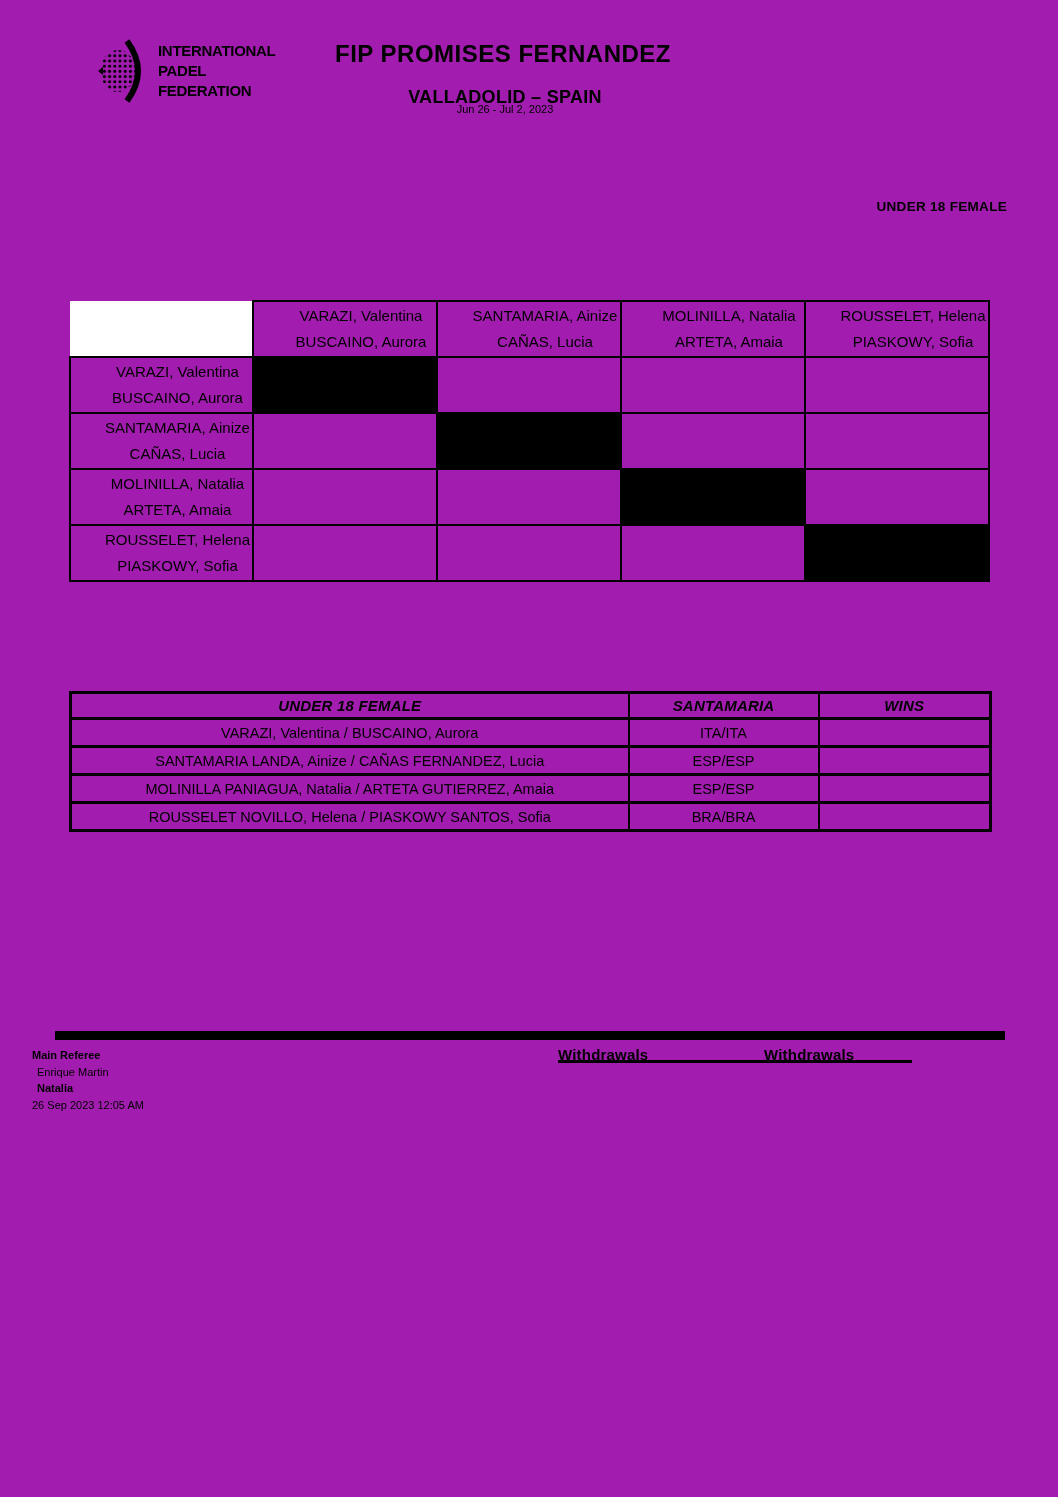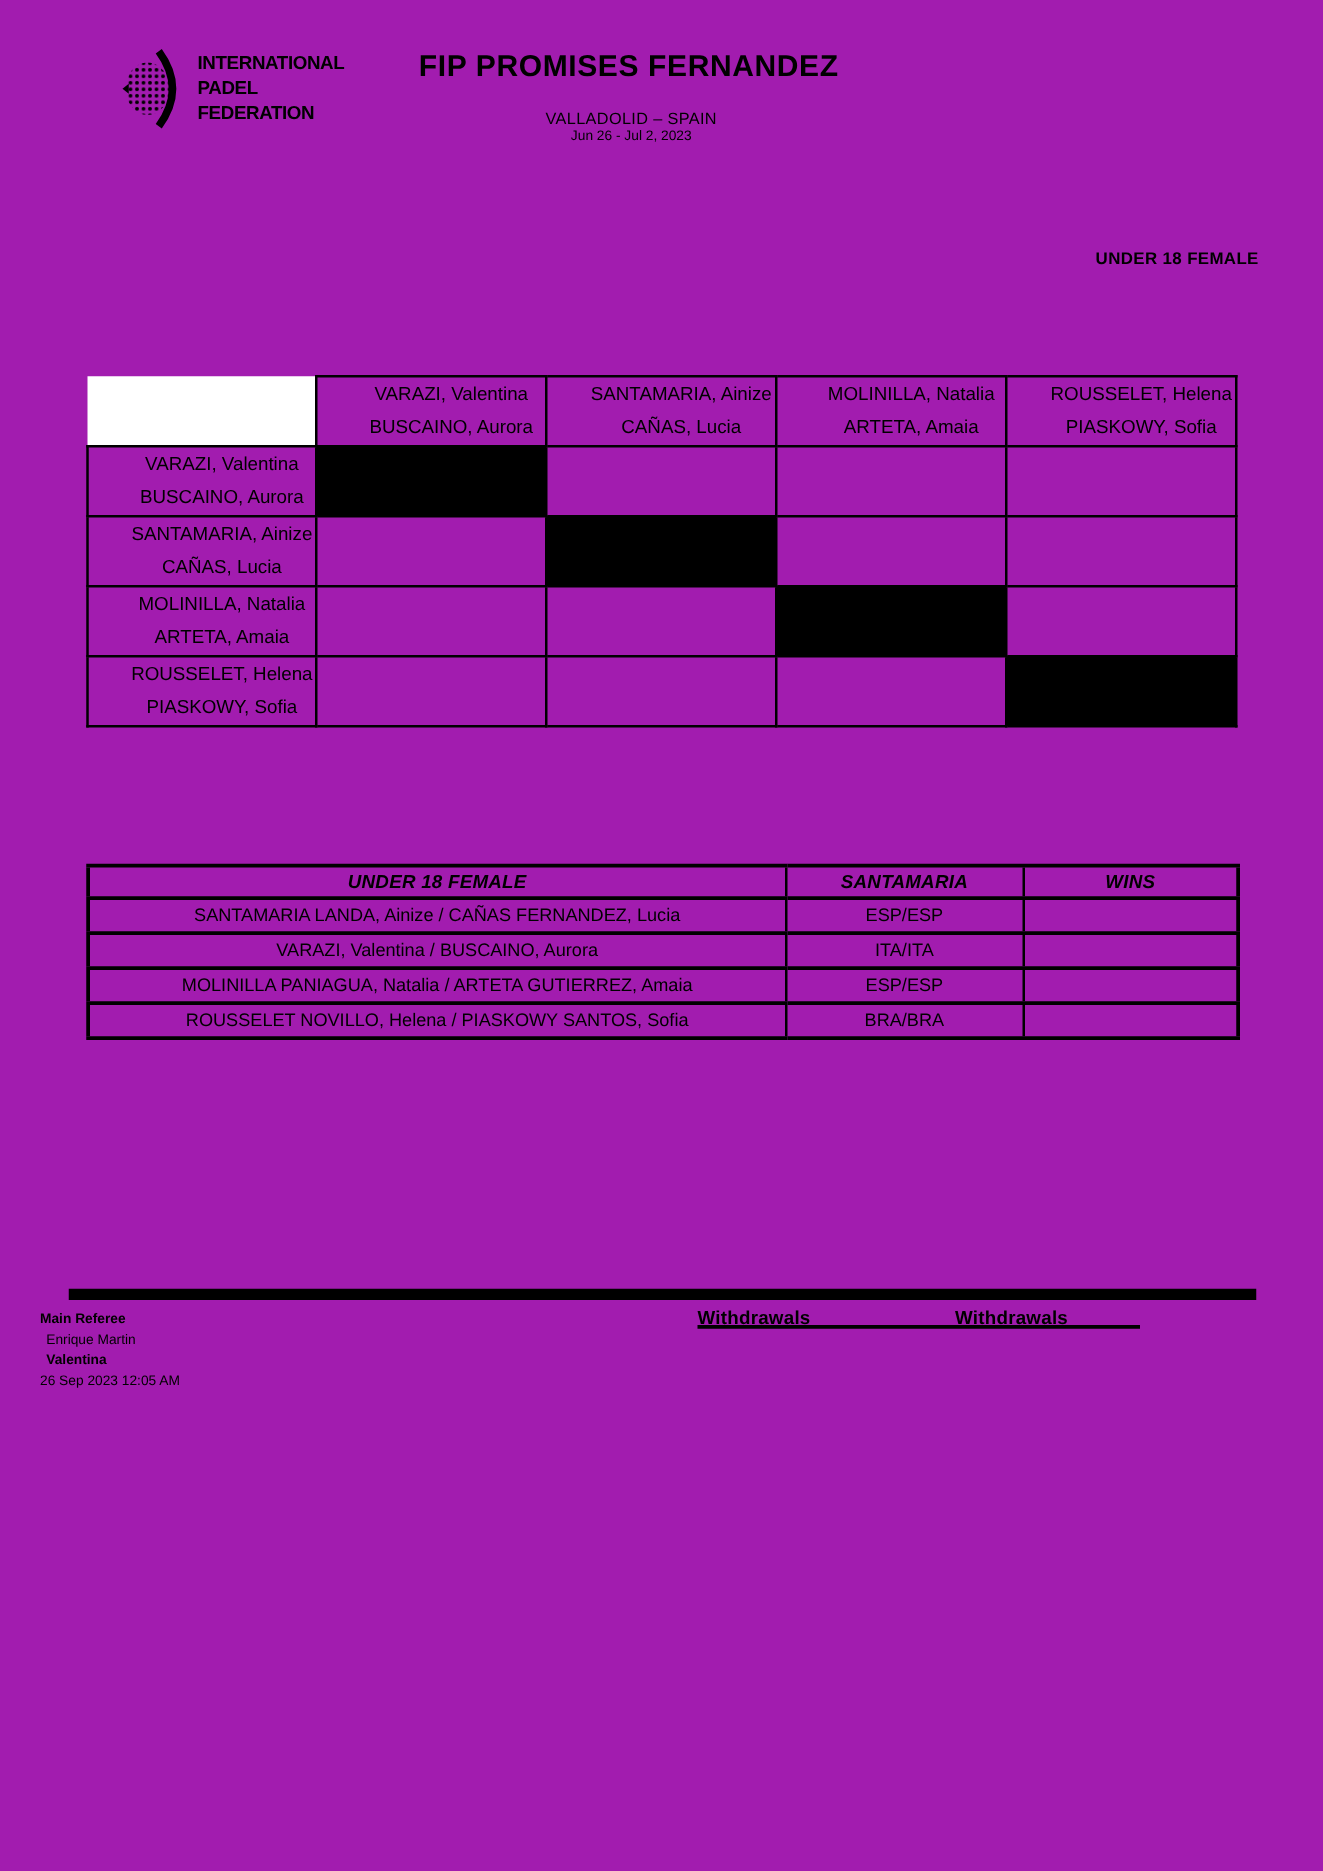--- a/index.html
+++ b/index.html
@@ -16,21 +16,21 @@
   
   .logo { position: absolute; left: 97px; top: 38px; display: flex; align-items: center; }
   .logo svg { display: block; }
   .logo-text { margin-left: 7px; font-weight: bold; font-size: 15px; line-height: 20px; letter-spacing: -0.3px; }
   .title {
     position: absolute; left: 503px; top: 40px; transform: translateX(-50%);
     font-size: 24px; font-weight: bold; letter-spacing: 0.5px; white-space: nowrap;
   }
   .subtitle {
     position: absolute; left: 505px; top: 87px; transform: translateX(-50%);
-    font-size: 13px; font-weight: normal; letter-spacing: 0.3px; white-space: nowrap;
+    font-size: 18px; font-weight: bold; letter-spacing: 0.3px; white-space: nowrap;
   }
   .dates {
     position: absolute; left: 505px; top: 103px; transform: translateX(-50%);
     font-size: 11px; white-space: nowrap;
   }
   .category-label {
     position: absolute; right: 51px; top: 199px;
     font-size: 13.5px; font-weight: bold; letter-spacing: 0.3px;
   }
 
@@ -188,48 +188,48 @@
         <col style="width:190px">
         <col style="width:172px">
     </colgroup>
     <tbody>
         <tr class="head">
       <th>UNDER 18 FEMALE</th>
       <th>SANTAMARIA</th>
       <th>WINS</th>
     </tr>
     <tr class="body-row">
+      <td>VARAZI, Valentina / BUSCAINO, Aurora</td>
+      <td>ITA/ITA</td>
+      <td></td>
+    </tr>
+    <tr class="body-row">
       <td>SANTAMARIA LANDA, Ainize / CAÑAS FERNANDEZ, Lucia</td>
       <td>ESP/ESP</td>
-      <td></td>
-    </tr>
-    <tr class="body-row">
-      <td>VARAZI, Valentina / BUSCAINO, Aurora</td>
-      <td>ITA/ITA</td>
       <td></td>
     </tr>
     <tr class="body-row">
       <td>MOLINILLA PANIAGUA, Natalia / ARTETA GUTIERREZ, Amaia</td>
       <td>ESP/ESP</td>
       <td></td>
     </tr>
     <tr class="body-row">
       <td>ROUSSELET NOVILLO, Helena / PIASKOWY SANTOS, Sofia</td>
       <td>BRA/BRA</td>
       <td></td>
     </tr>
   </tbody>
     </table>
 
   <div class="footer-bar"></div>
 
   <div class="footer-left">
     <div class="bold">Main Referee</div>
     <div class="indent">Enrique Martin</div>
-    <div class="bold indent">Valentina</div>
+    <div class="bold indent">Natalia</div>
     <div>26 Sep 2023 12:05 AM</div>
   </div>
 
   <div class="wr-line">
     <span class="wr-label withdrawals">Withdrawals</span>
     <span class="wr-label retirements">Withdrawals</span>
   </div>
 
 </div>
 

